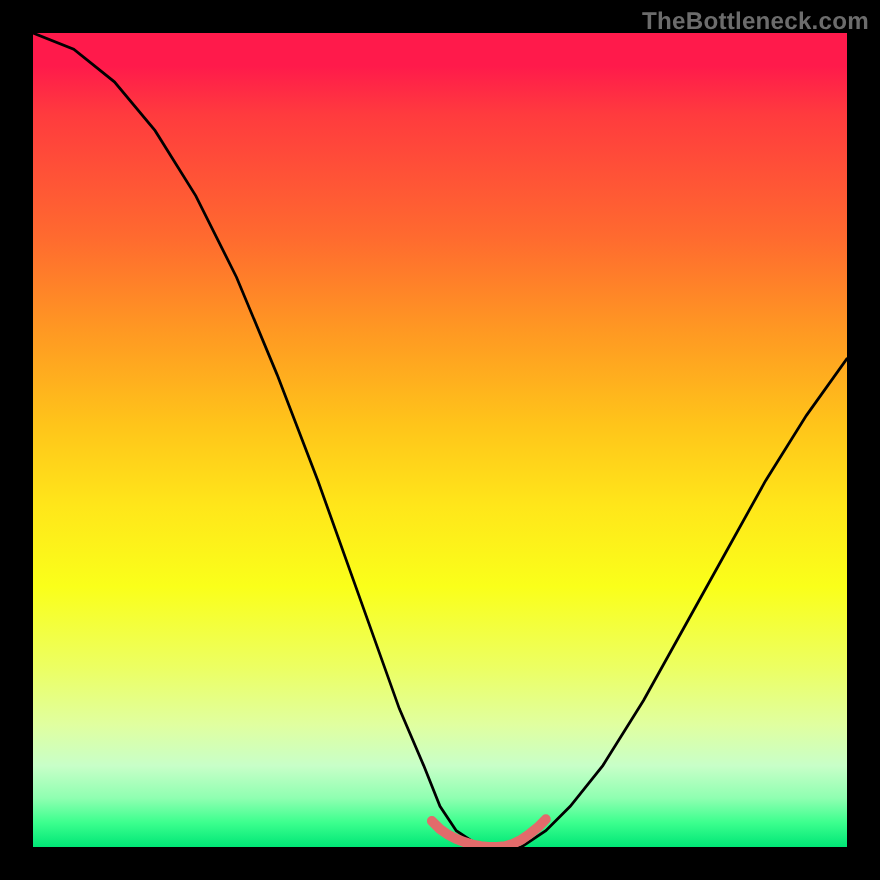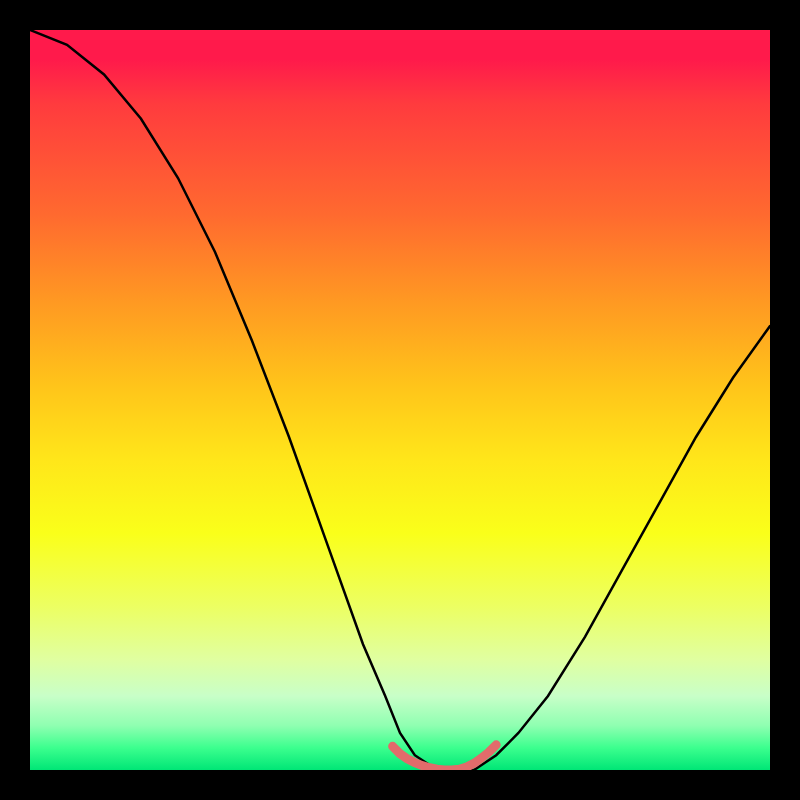--- a/index.html
+++ b/index.html
@@ -55,13 +55,14 @@
 </head>
 <body>
 
 <div class="stage">
   <div class="plot">
     <svg class="curve" viewBox="0 0 740 740" preserveAspectRatio="none">
       <path fill="none" stroke="#000000" stroke-width="2.5" stroke-linecap="round" d="M0.00 0.00 L37.00 14.80 L74.00 44.40 L111.00 88.80 L148.00 148.00 L185.00 222.00 L222.00 310.80 L259.00 407.00 L296.00 510.60 L333.00 614.20 L355.20 666.00 L370.00 703.00 L384.80 725.20 L407.00 740.00 L421.80 740.00 L444.00 740.00 L466.20 725.20 L488.40 703.00 L518.00 666.00 L555.00 606.80 L592.00 540.20 L629.00 473.60 L666.00 407.00 L703.00 347.80 L740.00 296.00"></path>
       <path fill="none" stroke="#e26b6b" stroke-width="9" stroke-linecap="round" d="M362.60 716.32 L370.00 723.72 L377.40 728.90 L384.80 732.60 L392.20 735.56 L399.60 737.78 L407.00 739.26 L414.40 740.00 L421.80 740.00 L429.20 739.26 L436.60 737.04 L444.00 733.34 L451.40 728.16 L458.80 722.24 L466.20 714.84"></path>
     </svg>
   </div>
+  <div class="watermark">TheBottleneck.com</div>
 </div>
 
 </body></html>

